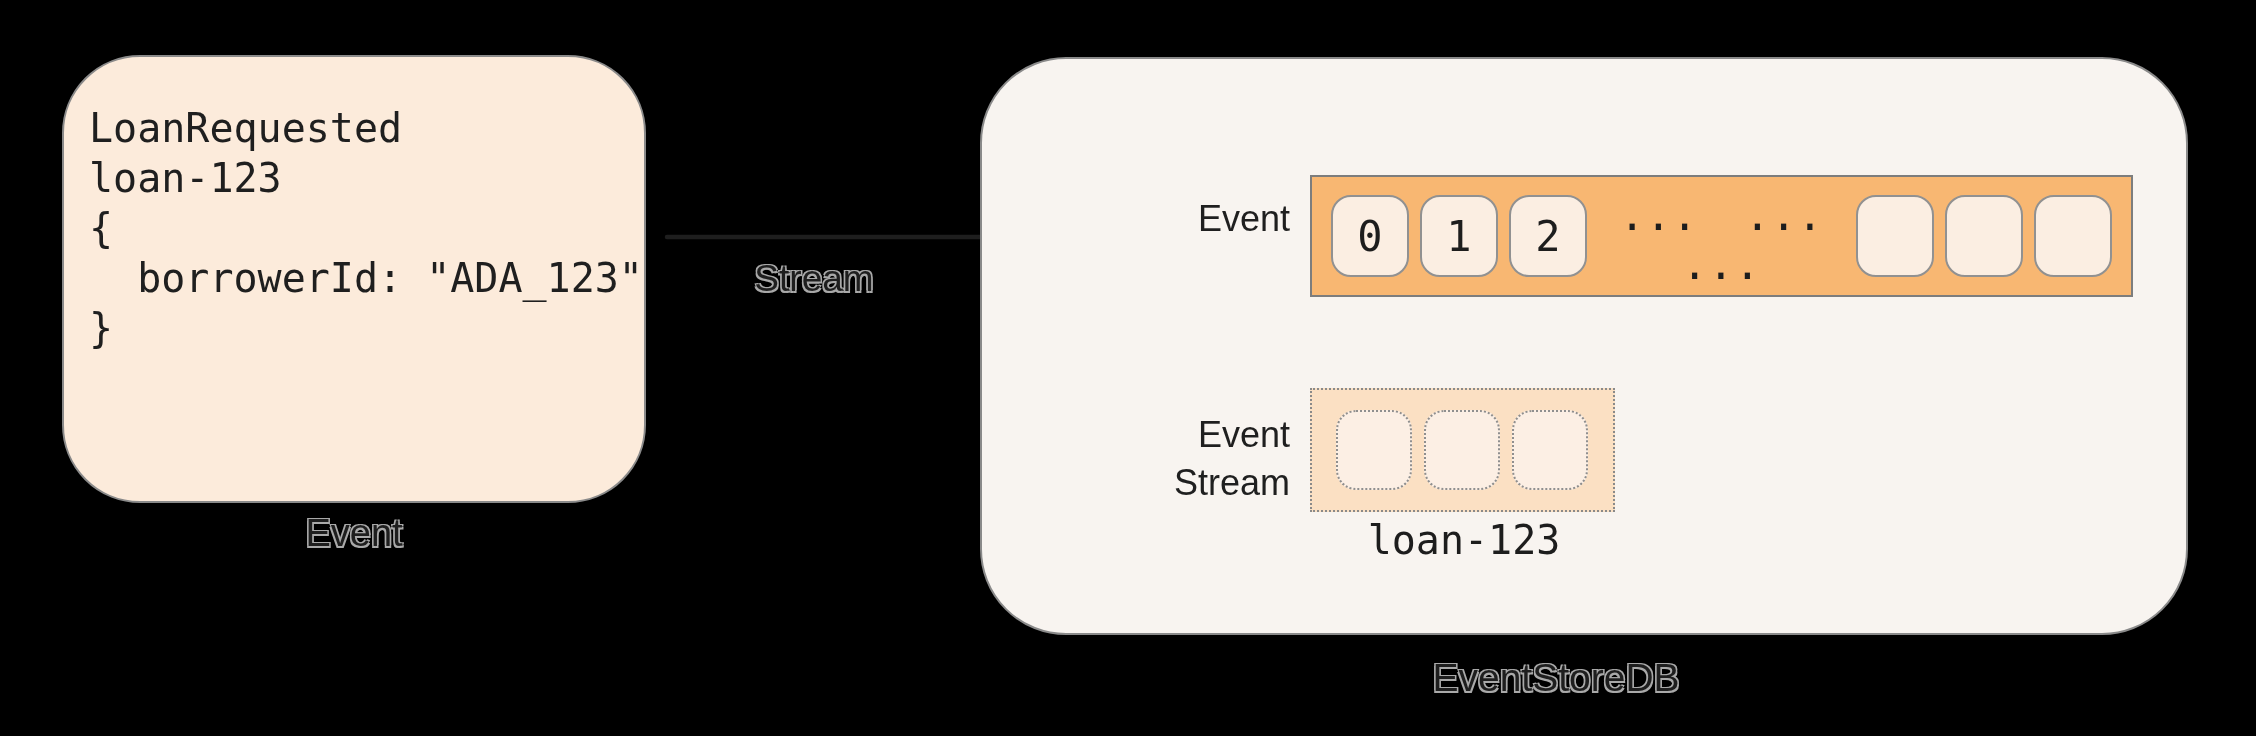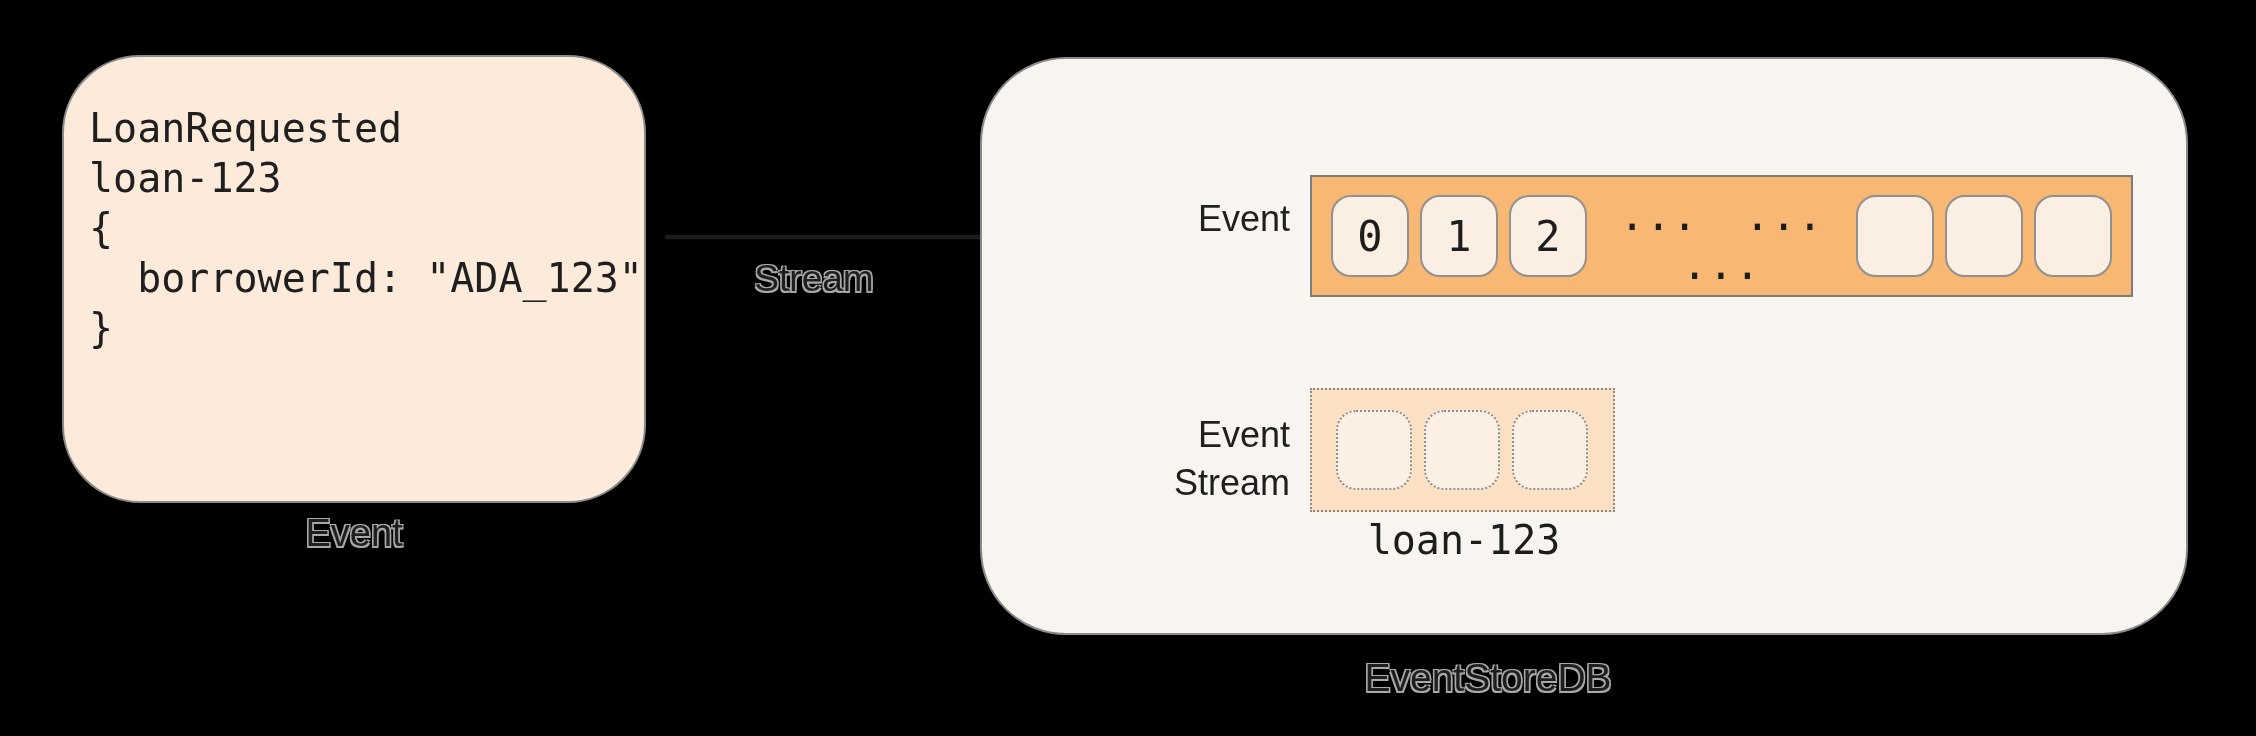--- a/index.html
+++ b/index.html
@@ -21,21 +21,21 @@
   .code-line{white-space:pre;}
   
   .caption{
     position:absolute;transform:translateX(-50%);
     color:#1e1e1e;white-space:nowrap;
     text-shadow:-1.5px -1.5px 0 #a9a9a9,1.5px -1.5px 0 #a9a9a9,
                 -1.5px 1.5px 0 #a9a9a9,1.5px 1.5px 0 #a9a9a9;
   }
   .event-caption{left:354px;top:512px;font-size:38px;}
   .append-caption{left:814px;top:258px;font-size:37px;}
-  .store-caption{left:1488px;top:656px;font-size:39px;}
+  .store-caption{left:1556px;top:656px;font-size:39px;}
   
   .arrows{position:absolute;left:0;top:0;pointer-events:none;}
   
   .store{
     position:absolute;left:980px;top:57px;width:1208px;height:578px;
     background:#f8f4f0;border:2.5px solid #8a8a8a;border-radius:86px;
     box-sizing:border-box;
   }
   .label{
     position:absolute;width:240px;text-align:right;

